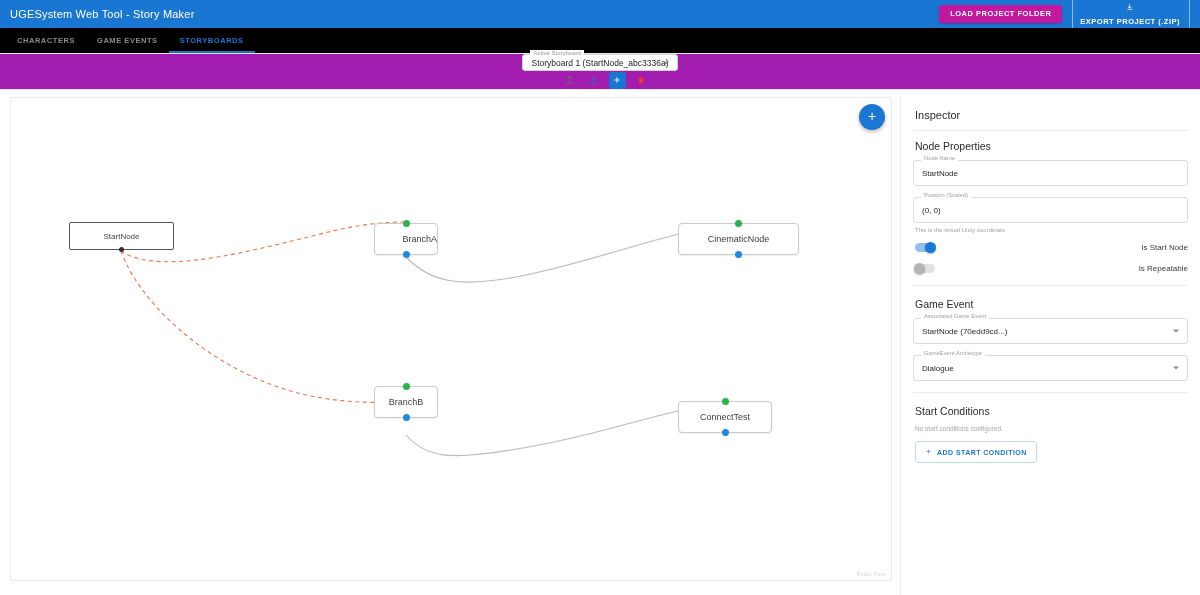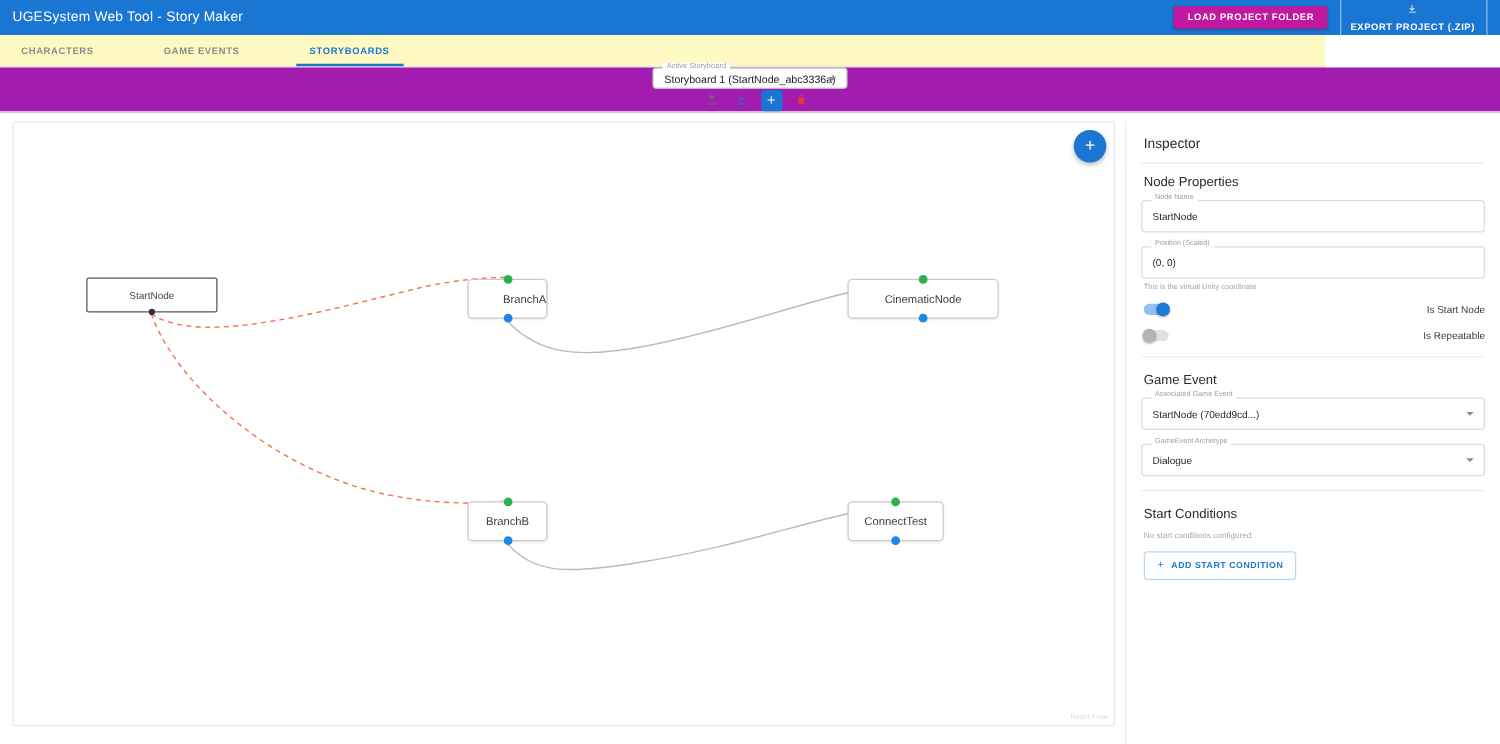--- a/index.html
+++ b/index.html
@@ -33,25 +33,24 @@
     background: transparent; color: #fff; border: 1px solid rgba(255,255,255,.5);
     border-radius: 2px; font-size: 7.5px; font-weight: 700; letter-spacing: .5px;
     padding: 4px 9px 4px 7px; cursor: pointer; line-height: 1;
     display: flex; align-items: center; gap: 5px;
     font-family: "Liberation Sans", sans-serif;
     flex-direction: column;
   }
 
   
   .tabs {
-    position: absolute; left: 0; top: 28px; width: 1060px; height: 26px;
-    background: #fef9c3; display: flex; align-items: stretch;
+    position: absolute; left: 0; top: 28px; width: 1200px; height: 26px;
+    background: #000000; display: flex; align-items: stretch;
     border-bottom: 1px solid #e4e4e4;
     padding-left: 6px;
-    gap: 34px;
   }
   .tab {
     display: flex; align-items: center; padding: 0 11px;
     font-size: 7.5px; font-weight: 600; letter-spacing: .55px;
     color: #8a8a8a; cursor: pointer; position: relative;
     background: none; border: none; font-family: "Liberation Sans", sans-serif;
   }
   .tab.active { color: #1976d2; }
   .tab.active::after {
     content: ""; position: absolute; left: 0; right: 0; bottom: 0;
@@ -273,27 +272,27 @@
     <span class="handle top"></span>
     <span class="handle bottom"></span>
   </div>
 
   <div class="node" style="left:667px;top:125px;width:121px;height:32px;">
     <span>CinematicNode</span>
     <span class="handle top"></span>
     <span class="handle bottom"></span>
   </div>
 
-  <div class="node" style="left:363px;top:303px;width:64px;height:32px;">
+  <div class="node" style="left:363px;top:288px;width:64px;height:32px;">
     <span>BranchB</span>
     <span class="handle top"></span>
     <span class="handle bottom"></span>
   </div>
 
-  <div class="node" style="left:667px;top:303px;width:77px;height:32px;">
+  <div class="node" style="left:667px;top:303px;width:94px;height:32px;">
     <span>ConnectTest</span>
     <span class="handle top"></span>
     <span class="handle bottom"></span>
   </div>
 
   <button class="fab">+</button>
   <div class="attrib">React Flow</div>
 </div>
 
 <div class="inspector">

